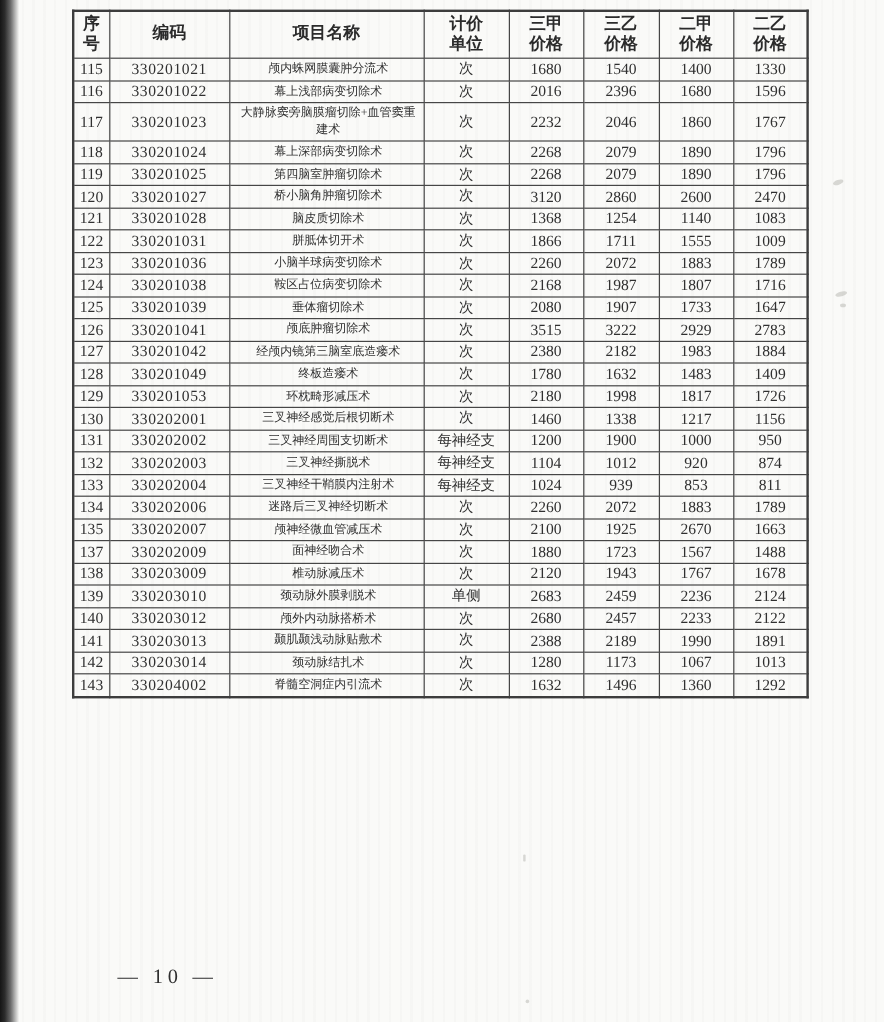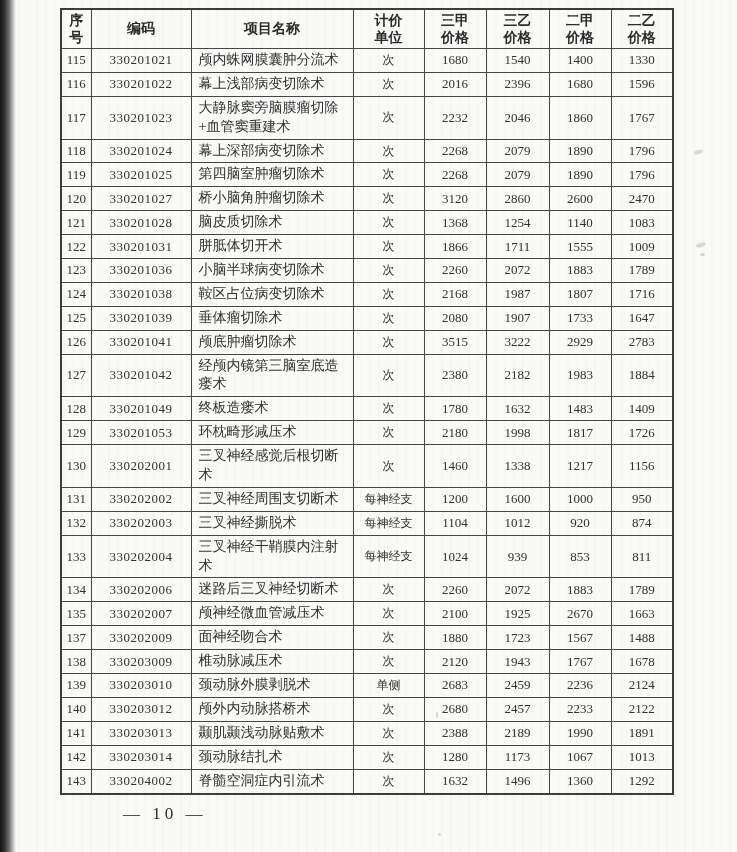--- a/index.html
+++ b/index.html
@@ -60,36 +60,35 @@
     color: #2b2b2b;
   }
   .price-table tbody tr { height: 14px; }
   .price-table tbody td {
     font-size: 13px;
     text-align: center;
     vertical-align: middle;
     color: #303030;
   }
   .price-table td.cell-name {
-    text-align: left;
+    text-align: center;
     padding: 2px 4px 2px 7px;
-    font-size: 14px;
+    font-size: 10px;
     line-height: 1.35;
   }
   .price-table td.cell-code { letter-spacing: 0.5px; font-family: Liberation Serif, serif; }
   .price-table td.cell-unit { font-size: 12px; }
   .page-footer {
     position: absolute;
     left: 98px;
     top: 804px;
     font-size: 17px;
     color: #2f2f2f;
     letter-spacing: 4px;
     z-index: 2;
-    margin-left: 25px;
   }
   .smudge {
     position: absolute;
     background: #b9b9b4;
     opacity: 0.55;
     border-radius: 50%;
     z-index: 1;
   }
   .smudge.s1 { left: 694px; top: 150px; width: 9px; height: 4px; transform: rotate(-18deg); }
   .smudge.s2 { left: 696px; top: 243px; width: 10px; height: 4px; transform: rotate(-14deg); }
@@ -298,21 +297,21 @@
     <td class="cell-p3b">1338</td>
     <td class="cell-p2a">1217</td>
     <td class="cell-p2b">1156</td>
   </tr>
         <tr>
     <td class="cell-idx">131</td>
     <td class="cell-code">330202002</td>
     <td class="cell-name">三叉神经周围支切断术</td>
     <td class="cell-unit">每神经支</td>
     <td class="cell-p3a">1200</td>
-    <td class="cell-p3b">1600</td>
+    <td class="cell-p3b">1900</td>
     <td class="cell-p2a">1000</td>
     <td class="cell-p2b">950</td>
   </tr>
         <tr>
     <td class="cell-idx">132</td>
     <td class="cell-code">330202003</td>
     <td class="cell-name">三叉神经撕脱术</td>
     <td class="cell-unit">每神经支</td>
     <td class="cell-p3a">1104</td>
     <td class="cell-p3b">1012</td>

